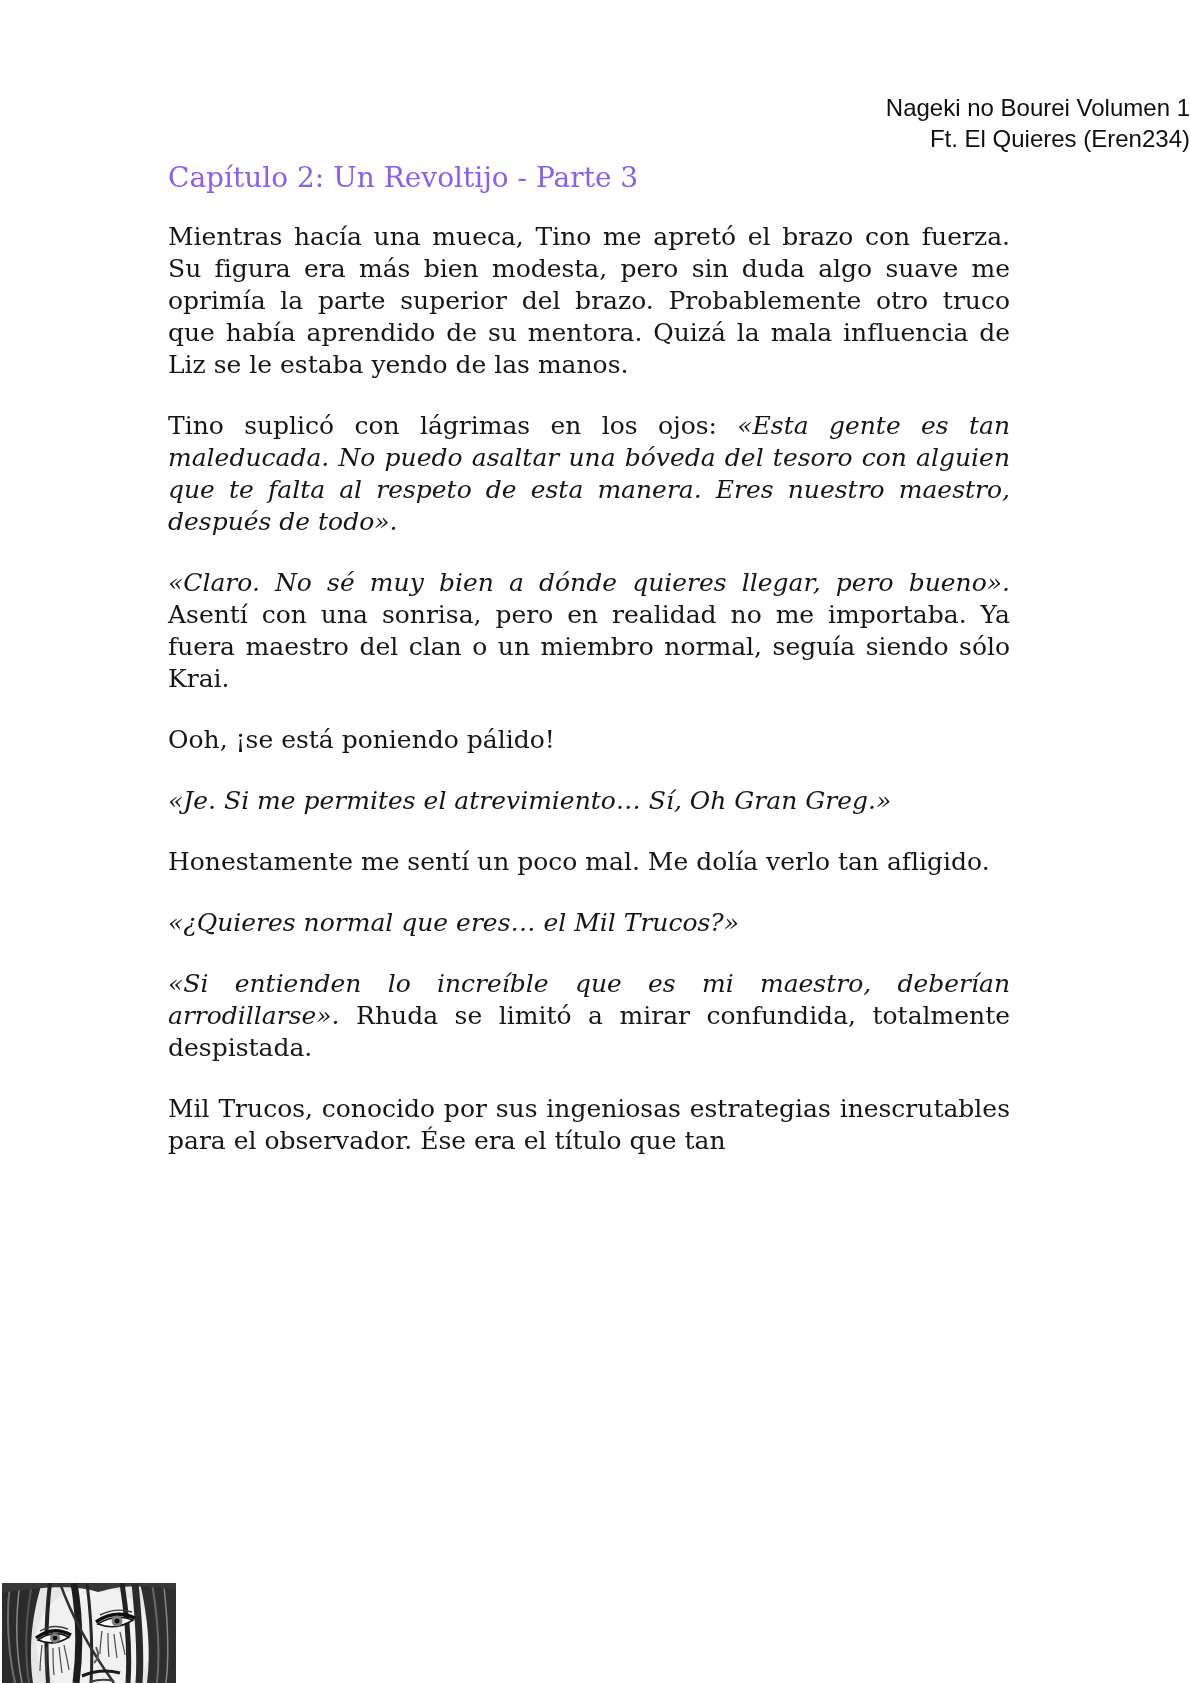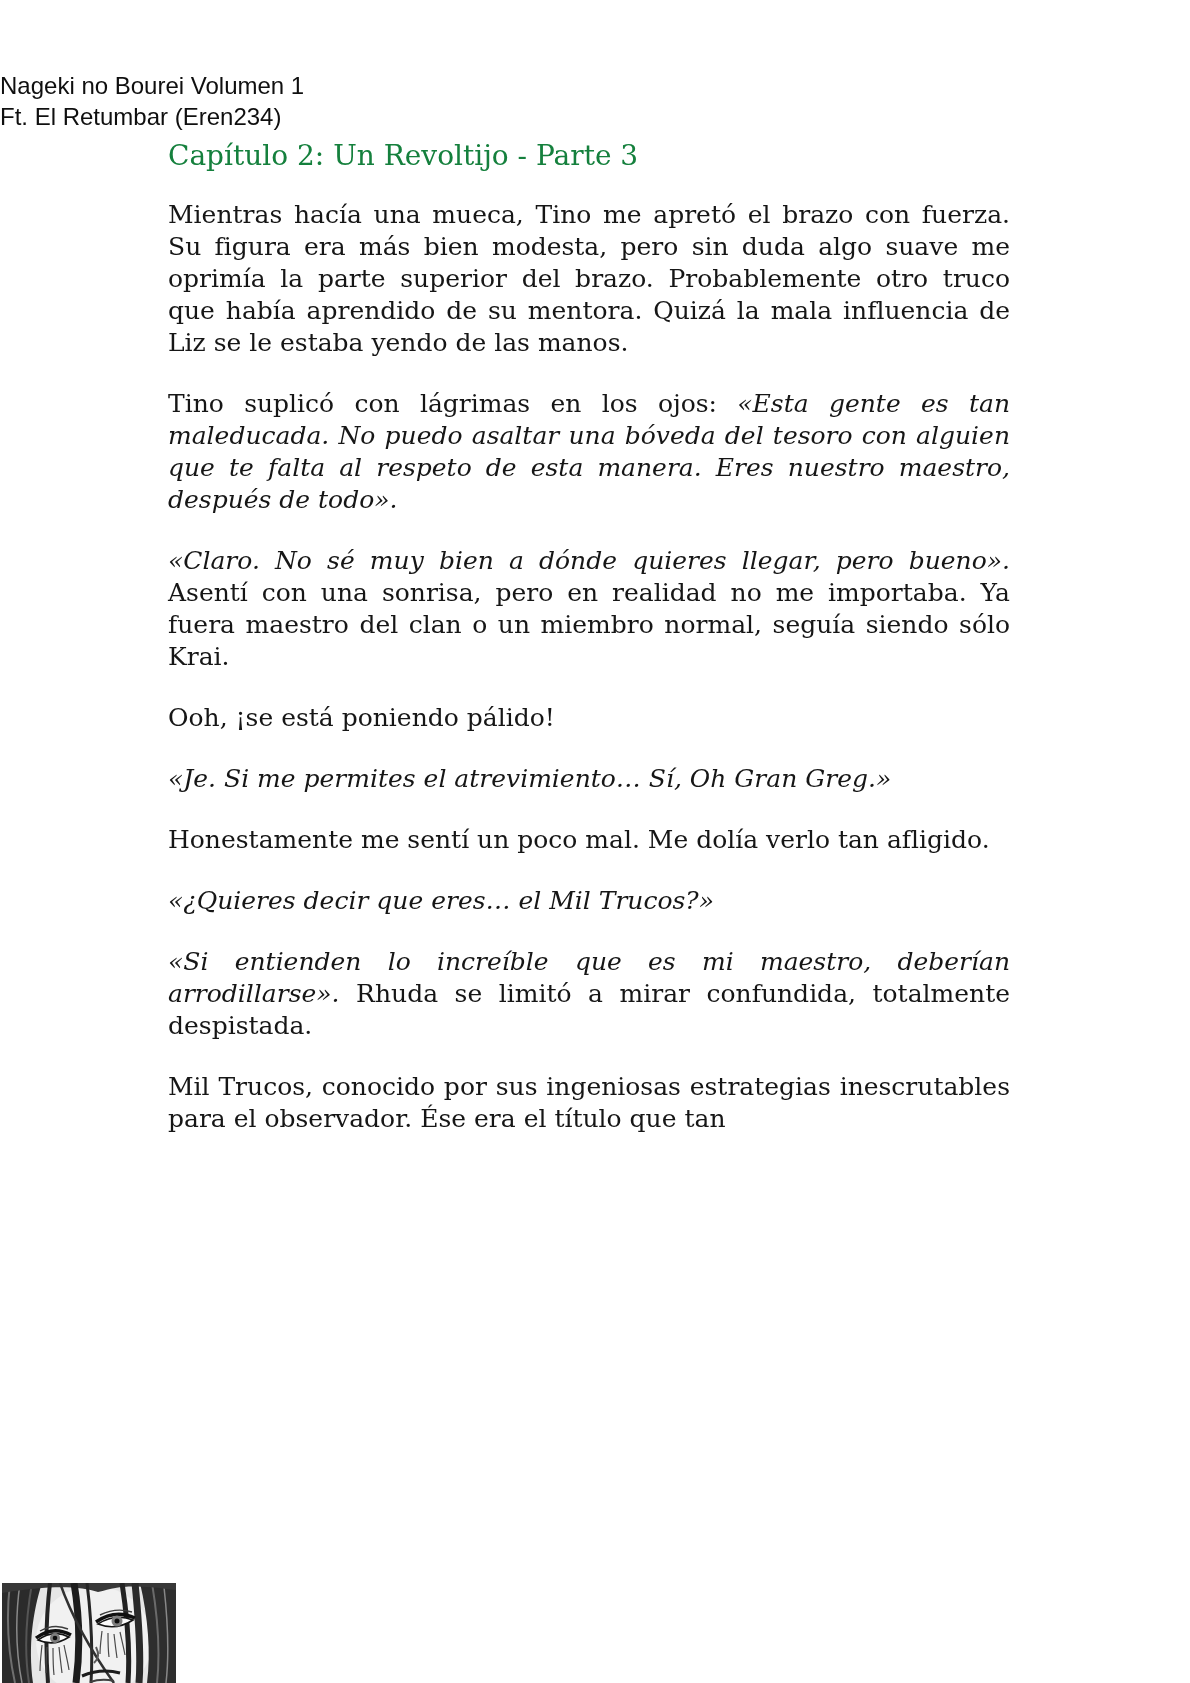--- a/index.html
+++ b/index.html
@@ -13,34 +13,34 @@
     position: relative;
     overflow: hidden;
     color: #161616;
     font-family: "DejaVu Serif", serif;
   }
   .page {
     position: absolute;
     inset: 0;
   }
   .doc-header {
-    padding-top: 70px;
-    text-align: left;
+    padding-top: 92px;
+    text-align: right;
     font-family: "Liberation Sans", sans-serif;
     font-size: 24px;
     line-height: 31px;
     color: #0f0f0f;
   }
   .chapter-title {
     margin: 7px 180px 26px 168px;
     font-family: "DejaVu Serif", serif;
     font-size: 28px;
     font-weight: 400;
     line-height: 34px;
-    color: #15803d;
+    color: #8b5cf6;
   }
   .body-text {
     margin: 0 180px 0 168px;
     font-size: 25px;
     line-height: 32px;
     text-align: justify;
     color: #161616;
   }
   .para {
     margin: 16px 0 29px 0;
@@ -63,33 +63,33 @@
     height: 100px;
   }
 </style>
 </head>
 <body>
 
 <div class="page">
 
   <div class="doc-header">
     <div>Nageki no Bourei Volumen 1</div>
-    <div>Ft. El Retumbar (Eren234)</div>
+    <div>Ft. El Quieres (Eren234)</div>
   </div>
 
   <div class="chapter-title">Capítulo 2: Un Revoltijo - Parte 3</div>
 
   <div class="body-text" id="paragraphs">
       <p class="para"><span>Mientras hacía una mueca, Tino me apretó el brazo con fuerza. Su figura era más bien modesta, pero sin duda algo suave me oprimía la parte superior del brazo. Probablemente otro truco que había aprendido de su mentora. Quizá la mala influencia de Liz se le estaba yendo de las manos.</span></p>
       <p class="para"><span>Tino suplicó con lágrimas en los ojos: </span><em>«Esta gente es tan maleducada. No puedo asaltar una bóveda del tesoro con alguien que te falta al respeto de esta manera. Eres nuestro maestro, después de todo».</em></p>
       <p class="para"><em>«Claro. No sé muy bien a dónde quieres llegar, pero bueno».</em><span> Asentí con una sonrisa, pero en realidad no me importaba. Ya fuera maestro del clan o un miembro normal, seguía siendo sólo Krai.</span></p>
       <p class="para"><span>Ooh, ¡se está poniendo pálido!</span></p>
       <p class="para"><em>«Je. Si me permites el atrevimiento… Sí, Oh Gran Greg.»</em></p>
       <p class="para"><span>Honestamente me sentí un poco mal. Me dolía verlo tan afligido.</span></p>
-      <p class="para"><em>«¿Quieres decir que eres… el Mil Trucos?»</em></p>
+      <p class="para"><em>«¿Quieres normal que eres… el Mil Trucos?»</em></p>
       <p class="para"><em>«Si entienden lo increíble que es mi maestro, deberían arrodillarse».</em><span> Rhuda se limitó a mirar confundida, totalmente despistada.</span></p>
       <p class="para"><span>Mil Trucos, conocido por sus ingeniosas estrategias inescrutables para el observador. Ése era el título que tan</span></p>
     </div>
 
   <div class="illustration">
     <svg viewBox="0 0 174 100" xmlns="http://www.w3.org/2000/svg">
       <rect width="174" height="100" fill="#e6e6e6"></rect>
       <ellipse cx="92" cy="58" rx="58" ry="55" fill="#f1f1f1"></ellipse>
 
       <path d="M0,0 L40,0 C31,28 26,62 31,100 L0,100 Z" fill="#2b2b2b"></path>

